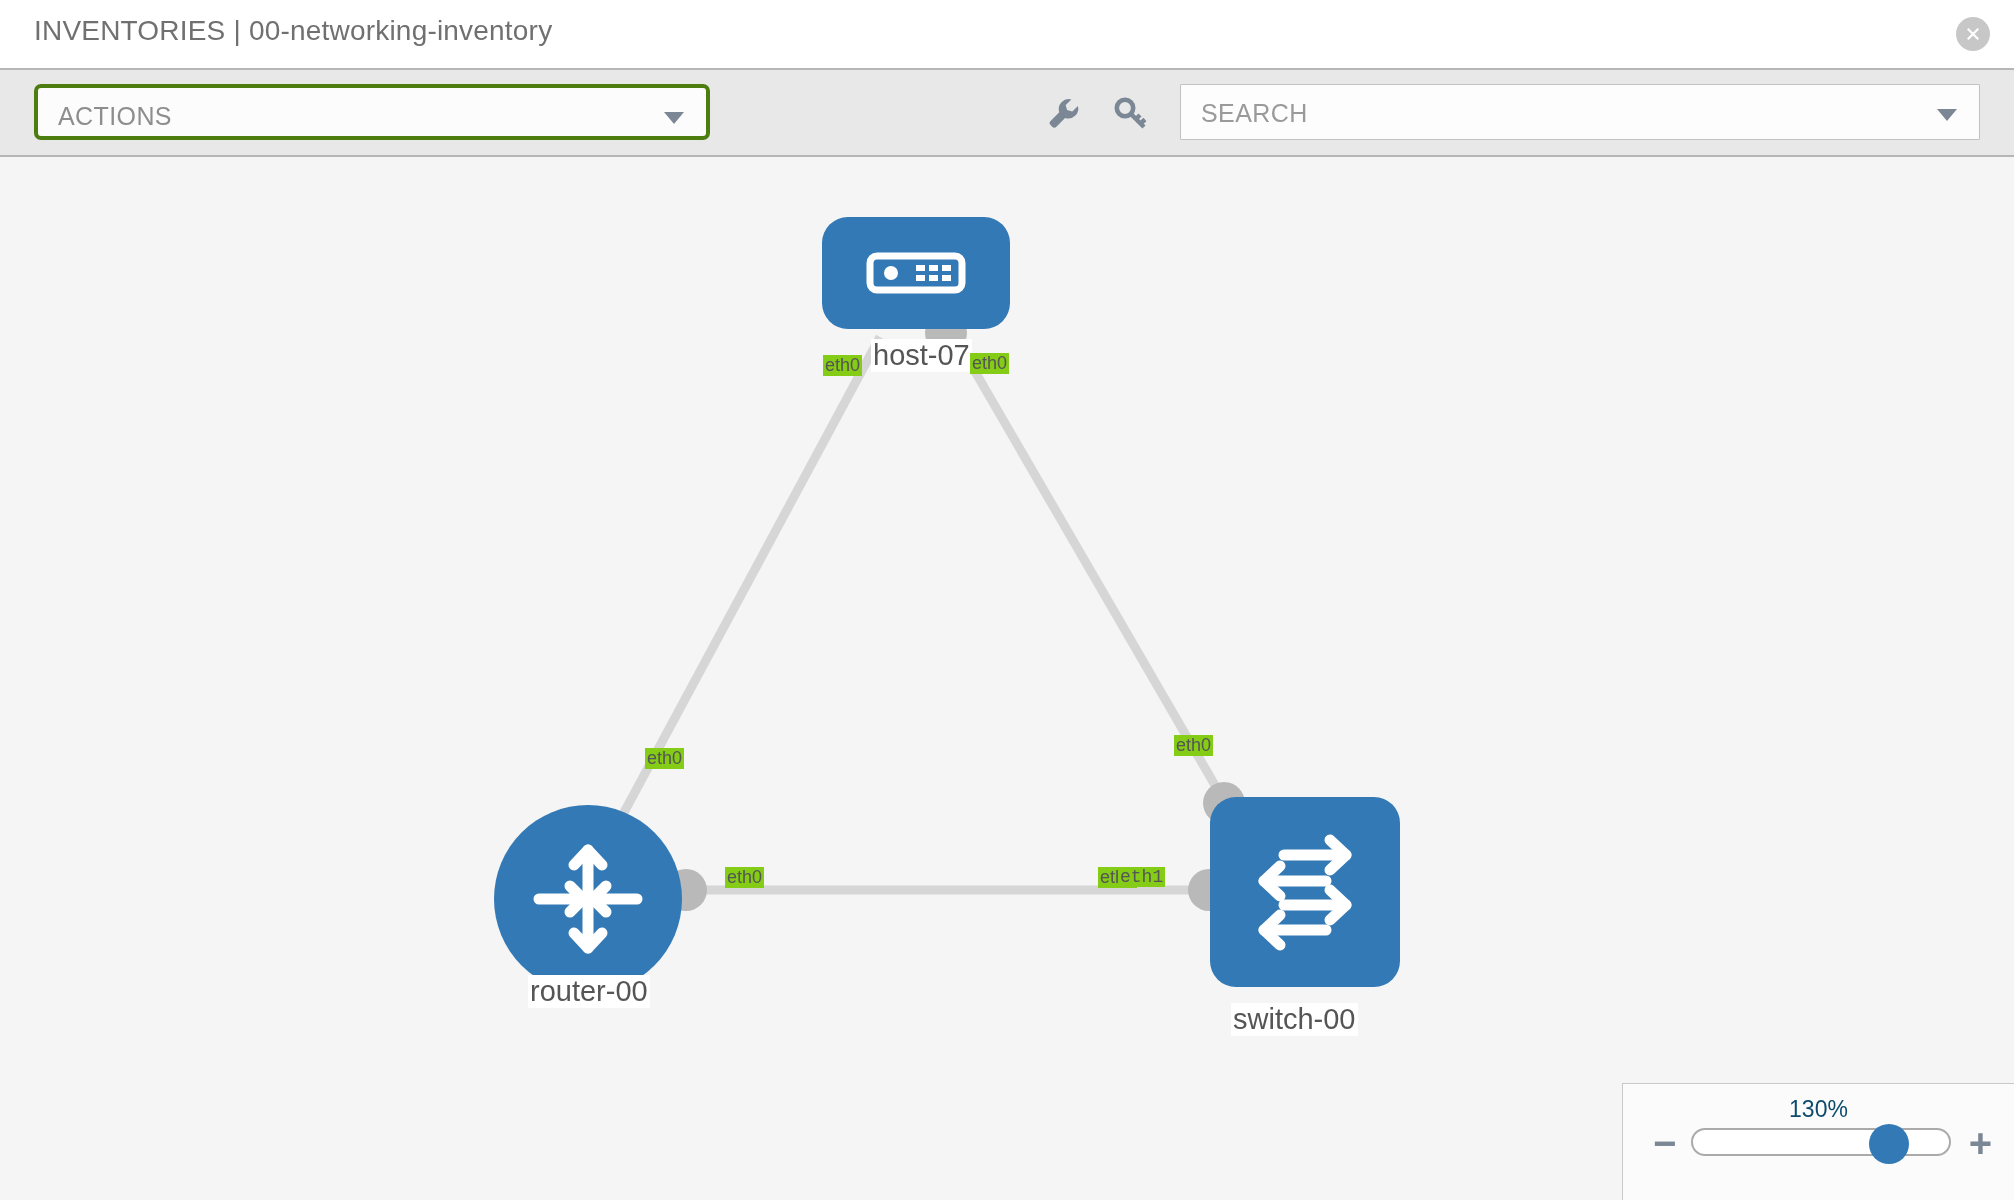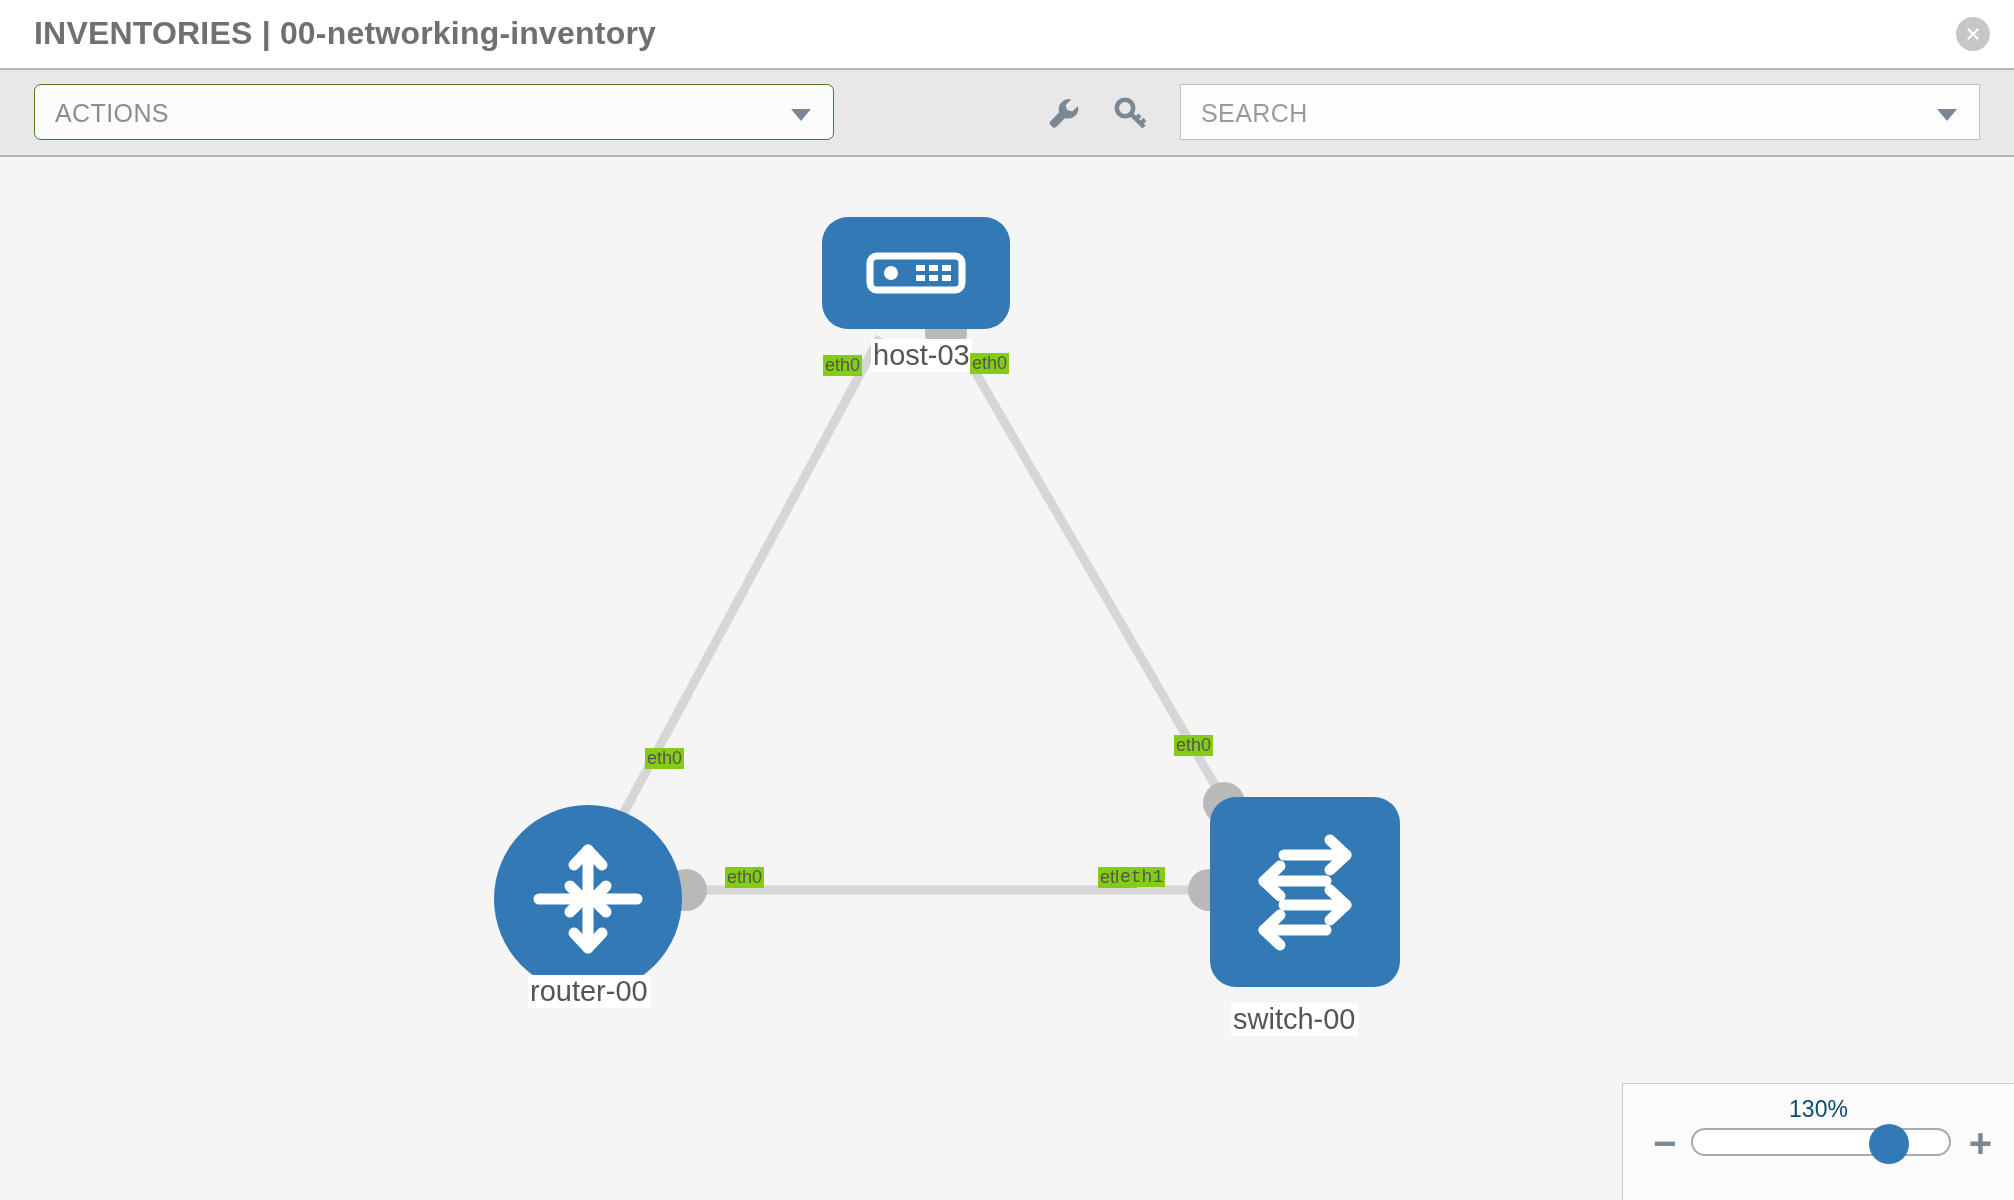--- a/index.html
+++ b/index.html
@@ -12,21 +12,21 @@
   #app { position: relative; width: 2014px; height: 1200px; }
 
   
   .header {
     position: absolute; left: 0; top: 0;
     width: 2014px; height: 68px;
     background: #ffffff;
   }
   .header-title {
     position: absolute; left: 34px; top: 15px;
-    font-size: 32px; font-weight: bold;
+    font-size: 28px; font-weight: normal;
     color: #707070; letter-spacing: 0.2px;
     white-space: nowrap;
   }
   .close-btn {
     position: absolute; right: 24px; top: 17px;
     width: 34px; height: 34px; border-radius: 50%;
     background: #c7c7c7;
     display: flex; align-items: center; justify-content: center;
     cursor: pointer;
   }
@@ -35,23 +35,23 @@
   
   .toolbar {
     position: absolute; left: 0; top: 68px;
     width: 2014px; height: 89px;
     background: #e8e8e8;
     border-top: 2px solid #b6b6b6;
     border-bottom: 2px solid #b6b6b6;
   }
   .actions-select {
     position: absolute; left: 34px; top: 14px;
-    width: 800px; height: 56px;
+    width: 676px; height: 56px;
     background: #fcfcfc;
-    border: 1px solid #4d7c0f;
+    border: 4px solid #4d7c0f;
     border-radius: 7px;
   }
   .actions-select .sel-label {
     position: absolute; left: 20px; top: 14px;
     font-size: 25px; color: #8d8d8d; letter-spacing: 0.4px;
   }
   .caret {
     position: absolute; right: 22px; top: 24px;
     width: 0; height: 0;
     border-left: 10px solid transparent;
@@ -272,21 +272,21 @@
 
           <line x1="42" y1="76" x2="104" y2="76"></line>
           <polyline points="88,61 104,76 88,91"></polyline>
 
           <line x1="84" y1="101" x2="22" y2="101"></line>
           <polyline points="38,86 22,101 38,116"></polyline>
         </g>
       </svg>
     </div>
 
-    <div class="node-label host">host-03</div>
+    <div class="node-label host">host-07</div>
     <div class="node-label router">router-00</div>
     <div class="node-label switch">switch-00</div>
 
     <div class="if-label if-host-left">eth0</div>
     <div class="if-label if-host-right">eth0</div>
     <div class="if-label if-router-up">eth0</div>
     <div class="if-label if-switch-up">eth0</div>
     <div class="if-label if-router-mid">eth0</div>
     <div class="if-label if-switch-mid-a">eth0</div>
     <div class="if-label if-switch-mid-b">eth1</div>

